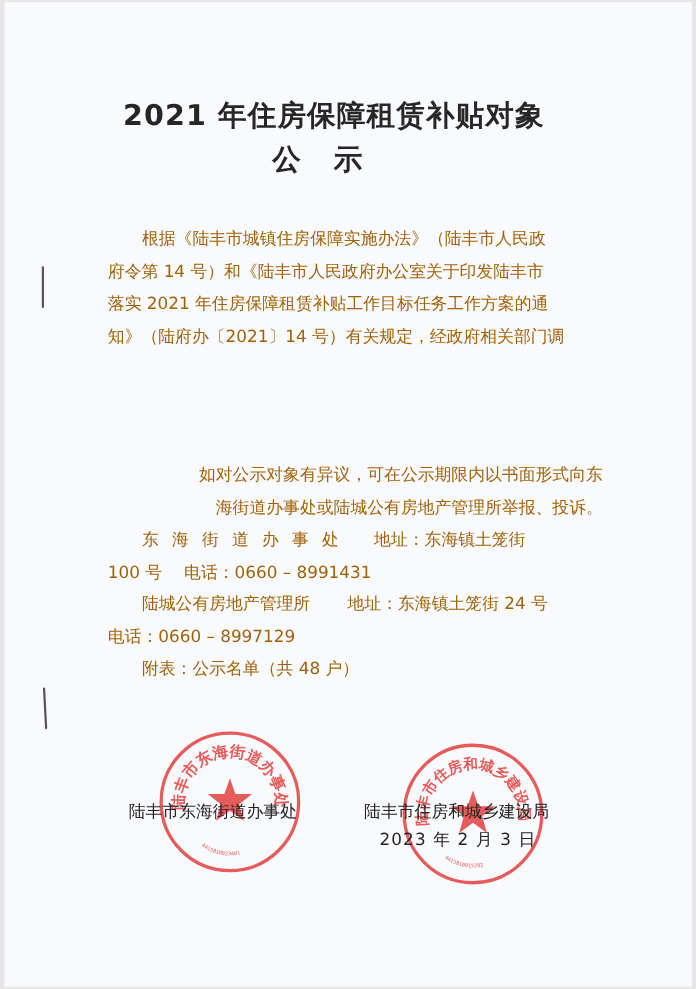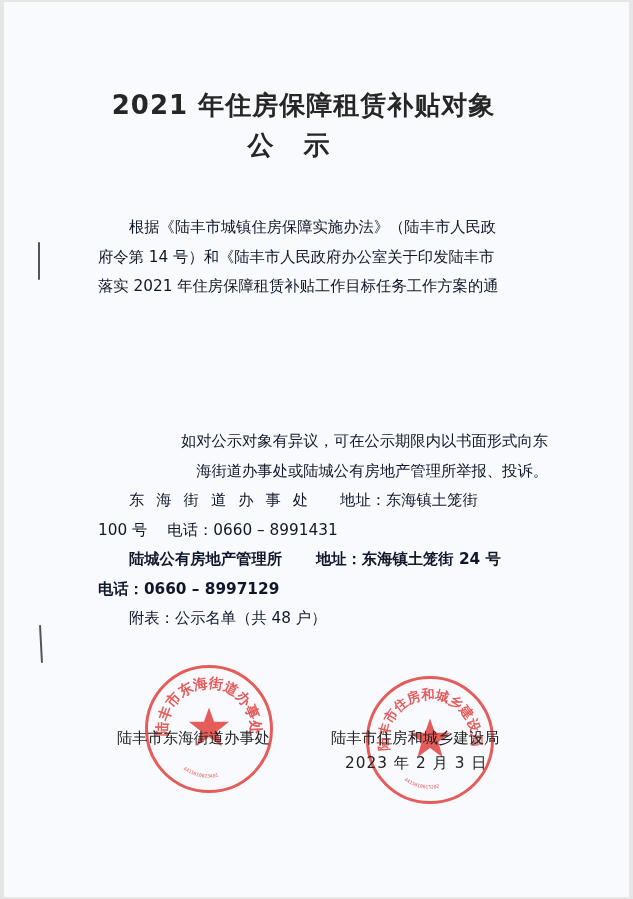--- a/index.html
+++ b/index.html
@@ -13,28 +13,28 @@
       background: #f8fafd;
     }
     .title {
       position: absolute; left: 0; width: 607px; text-align: center;
       font-size: 26px; font-weight: bold; color: #262626; letter-spacing: 1px;
     }
     .title.t1 { top: 88px; }
     .title.t2 { top: 128px; letter-spacing: 30px; }
     .para {
       position: absolute; left: 98px; width: 450px;
-      font-size: 15.3px; line-height: 29.6px; color: #0f172a; margin-top: 10px;
+      font-size: 15.3px; line-height: 29.6px; color: #a16207;
     }
     .line { display: block; white-space: nowrap; height: 29.6px; }
     .indent { padding-left: 31px; }
     .p1 { top: 203px; }
     .p2 { top: 417px; text-align: right; }
     .p3 { top: 476px; }
-    .p4 { top: 535px; font-weight: bold; }
+    .p4 { top: 535px; }
     .p5 { top: 594px; }
     .spaced { letter-spacing: 12px; }
     .gap { display: inline-block; width: 34px; }
     .gap2 { display: inline-block; width: 20px; }
     .sig {
       position: absolute; font-size: 15.3px; color: #222; white-space: nowrap; z-index: 3;
     }
     .sig1 { left: 117px; top: 728px; }
     .sig2 { left: 331px; top: 728px; }
     .sig-date { left: 345px; top: 753px; letter-spacing: 1px; }
@@ -65,20 +65,21 @@
 <div class="margin-mark mm1"></div>
 <div class="margin-mark mm2"></div>
 
 <div class="title t1">2021 年住房保障租赁补贴对象</div>
 <div class="title t2">公示</div>
 
 <div class="para p1">
   <span class="line indent">根据《陆丰市城镇住房保障实施办法》（陆丰市人民政</span>
   <span class="line">府令第 14 号）和《陆丰市人民政府办公室关于印发陆丰市</span>
   <span class="line">落实 2021 年住房保障租赁补贴工作目标任务工作方案的通</span>
+  <span class="line">知》（陆府办〔2021〕14 号）有关规定，经政府相关部门调</span>
 </div>
 
 <div class="para p2">
   <span class="line indent">如对公示对象有异议，可在公示期限内以书面形式向东</span>
   <span class="line">海街道办事处或陆城公有房地产管理所举报、投诉。</span>
 </div>
 
 <div class="para p3">
   <span class="line indent">
     <span class="spaced">东海街道办事处</span><span class="gap2"></span><span>地址：东海镇土笼街</span>

